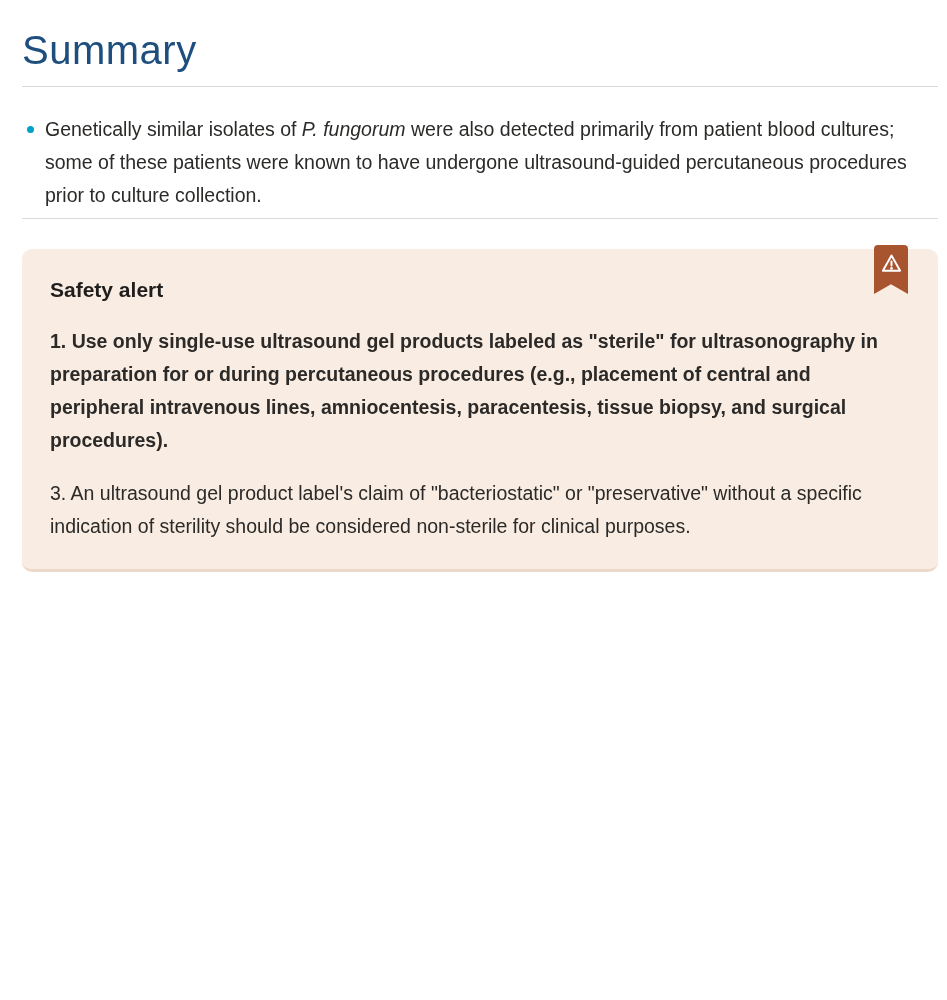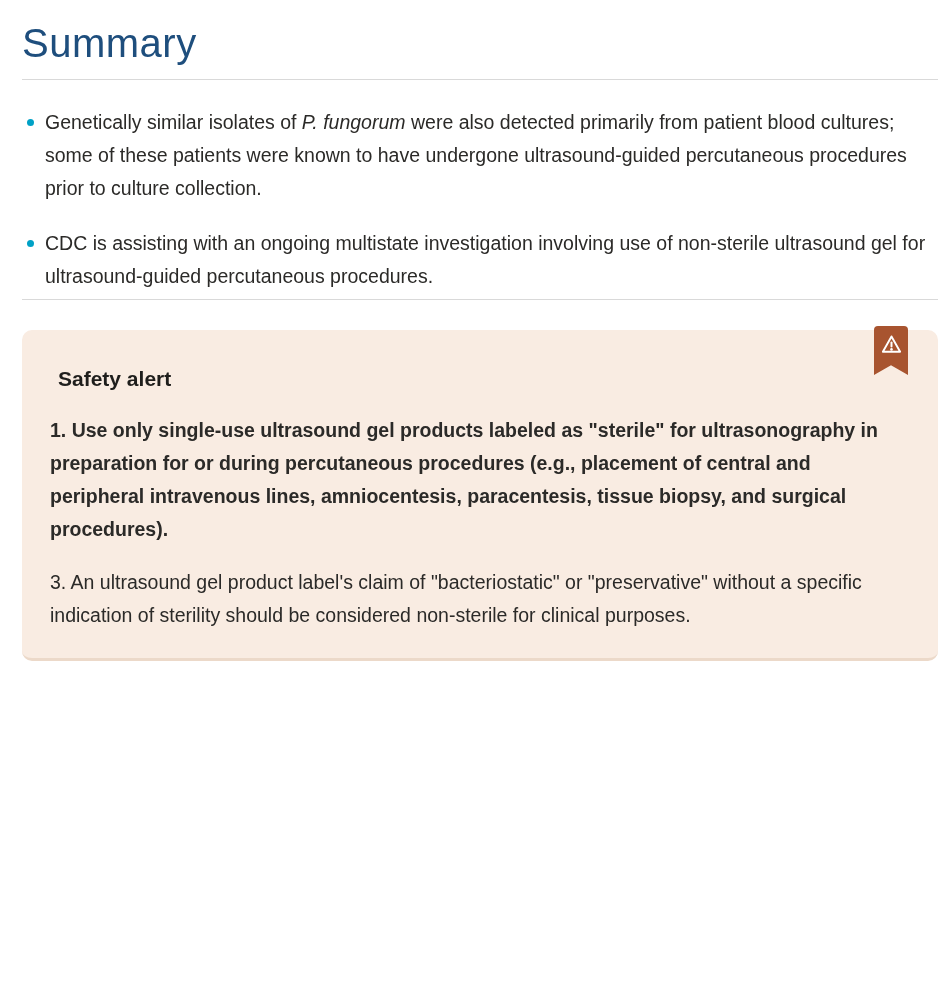--- a/index.html
+++ b/index.html
@@ -16,21 +16,21 @@
   body{
     width:947px;
     height:1000px;
     overflow:hidden;
     background:#ffffff;
     font-family:"Liberation Sans", sans-serif;
     color:var(--text-color);
   }
   .page{
     margin:0 9px 0 22px;
-    padding-top:13px;
+    padding-top:20px;
   }
   h1.section-title{
     margin:0;
     font-size:40px;
     line-height:1.5;
     font-weight:400;
     color:var(--heading-color);
     letter-spacing:0.5px;
   }
   .rule{
@@ -66,21 +66,21 @@
   }
   .alert-box{
     position:relative;
     margin-top:30px;
     background:var(--alert-bg);
     border-radius:10px;
     border-bottom:3px solid var(--alert-border);
     padding:28px 30px 26px 28px;
   }
   .alert-title{
-    margin:8px;
+    margin:0;
     font-size:21px;
     font-weight:700;
     color:#1f1e1c;
     line-height:1.2;
   }
   .alert-item{
     margin:20px 0 0 0;
     font-size:19.5px;
     line-height:33px;
   }
@@ -111,24 +111,20 @@
 <div class="page">
 
   <h1 class="section-title">Summary</h1>
   <hr class="rule">
 
   <ul class="summary-list">
     <li>
       <span class="bullet-dot"></span>
       <span><span>Genetically similar isolates of </span><em>P. fungorum</em><span> were also detected primarily from patient blood cultures; some of these patients were known to have undergone ultrasound-guided percutaneous procedures prior to culture collection.</span></span>
     </li>
-    <li>
-      <span class="bullet-dot"></span>
-      <span><span>CDC is assisting with an ongoing multistate investigation involving use of non-sterile ultrasound gel for ultrasound-guided percutaneous procedures.</span></span>
-    </li>
   </ul>
 
   <hr class="rule">
 
   <div class="alert-box">
     <div class="bookmark">
       <span>
         <svg viewBox="0 0 24 24" width="23" height="23" aria-hidden="true">
           <path d="M12 3.6 L21 19.6 H3 Z" fill="none" stroke="#ffffff" stroke-width="2" stroke-linejoin="round"></path>
           <line x1="12" y1="9.8" x2="12" y2="14" stroke="#ffffff" stroke-width="2.1" stroke-linecap="round"></line>

